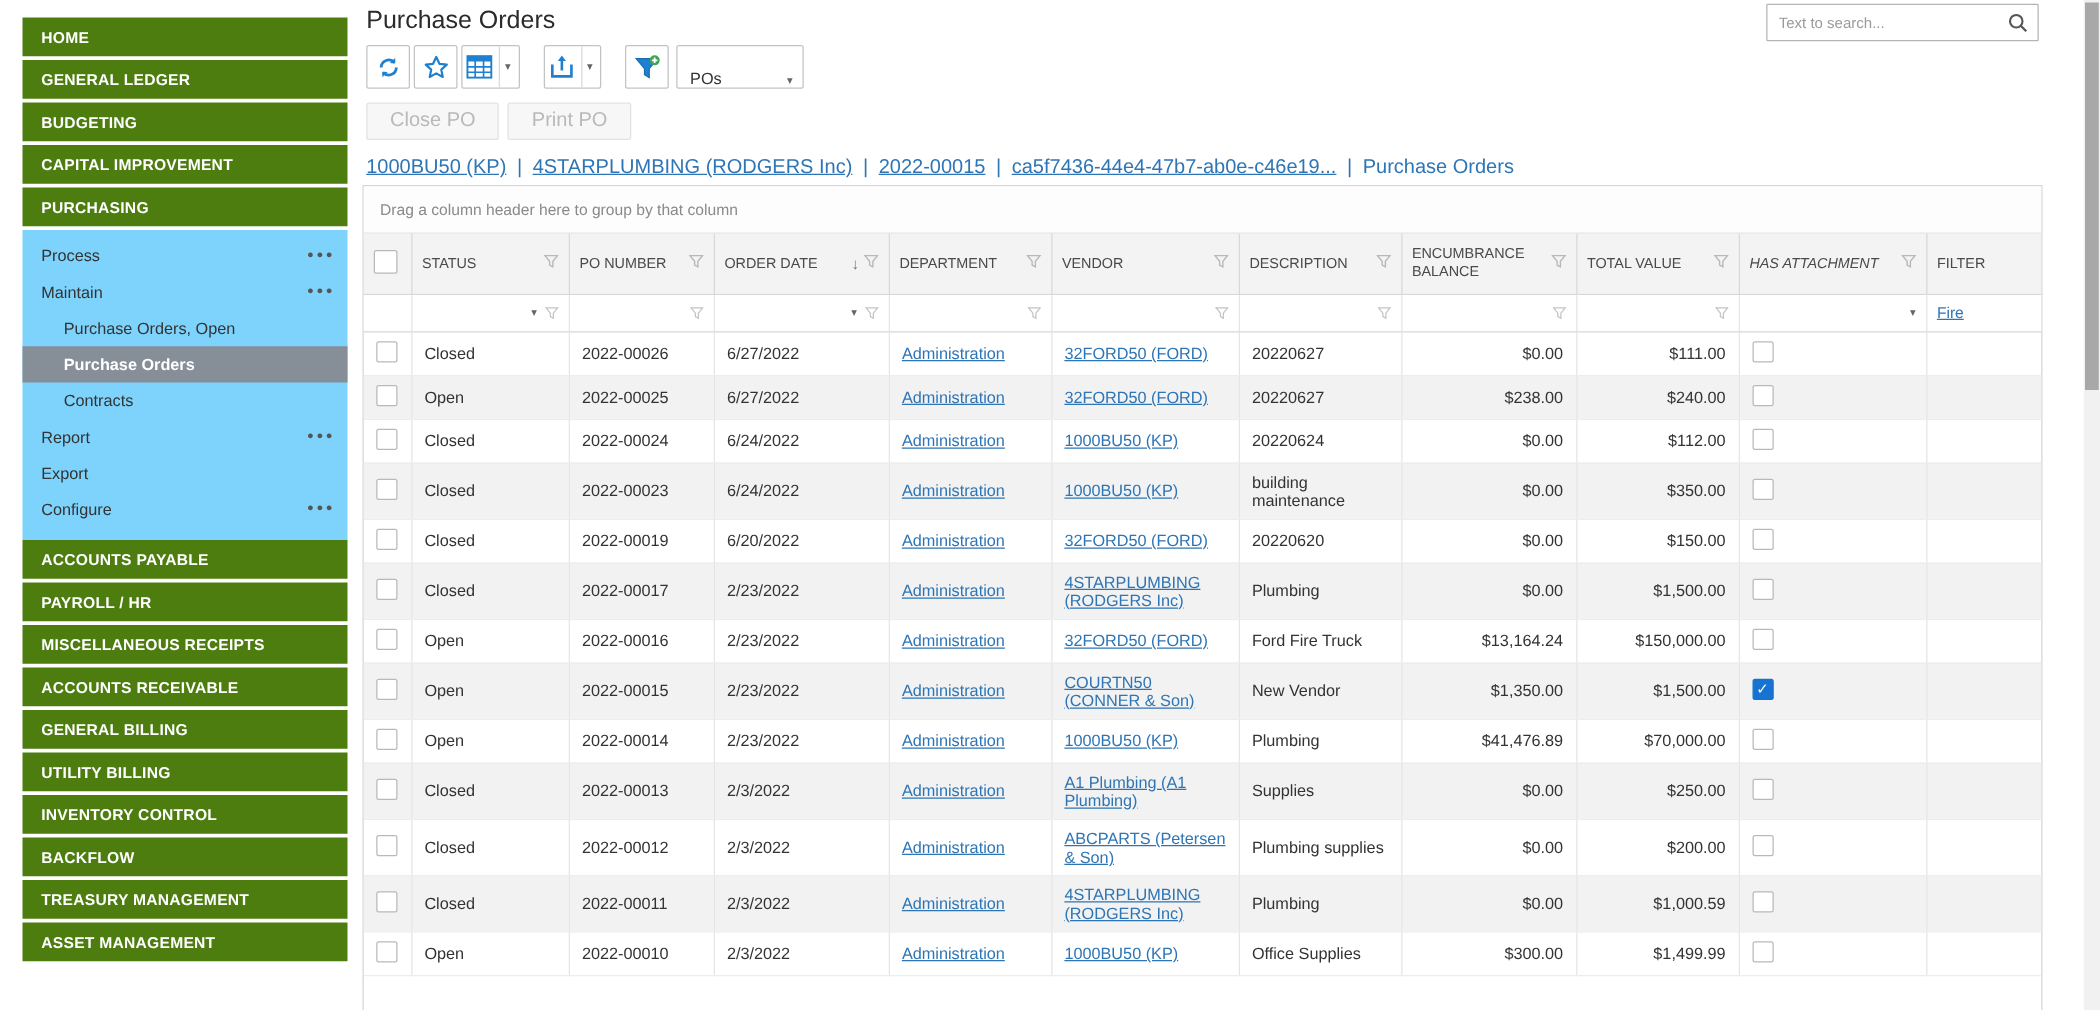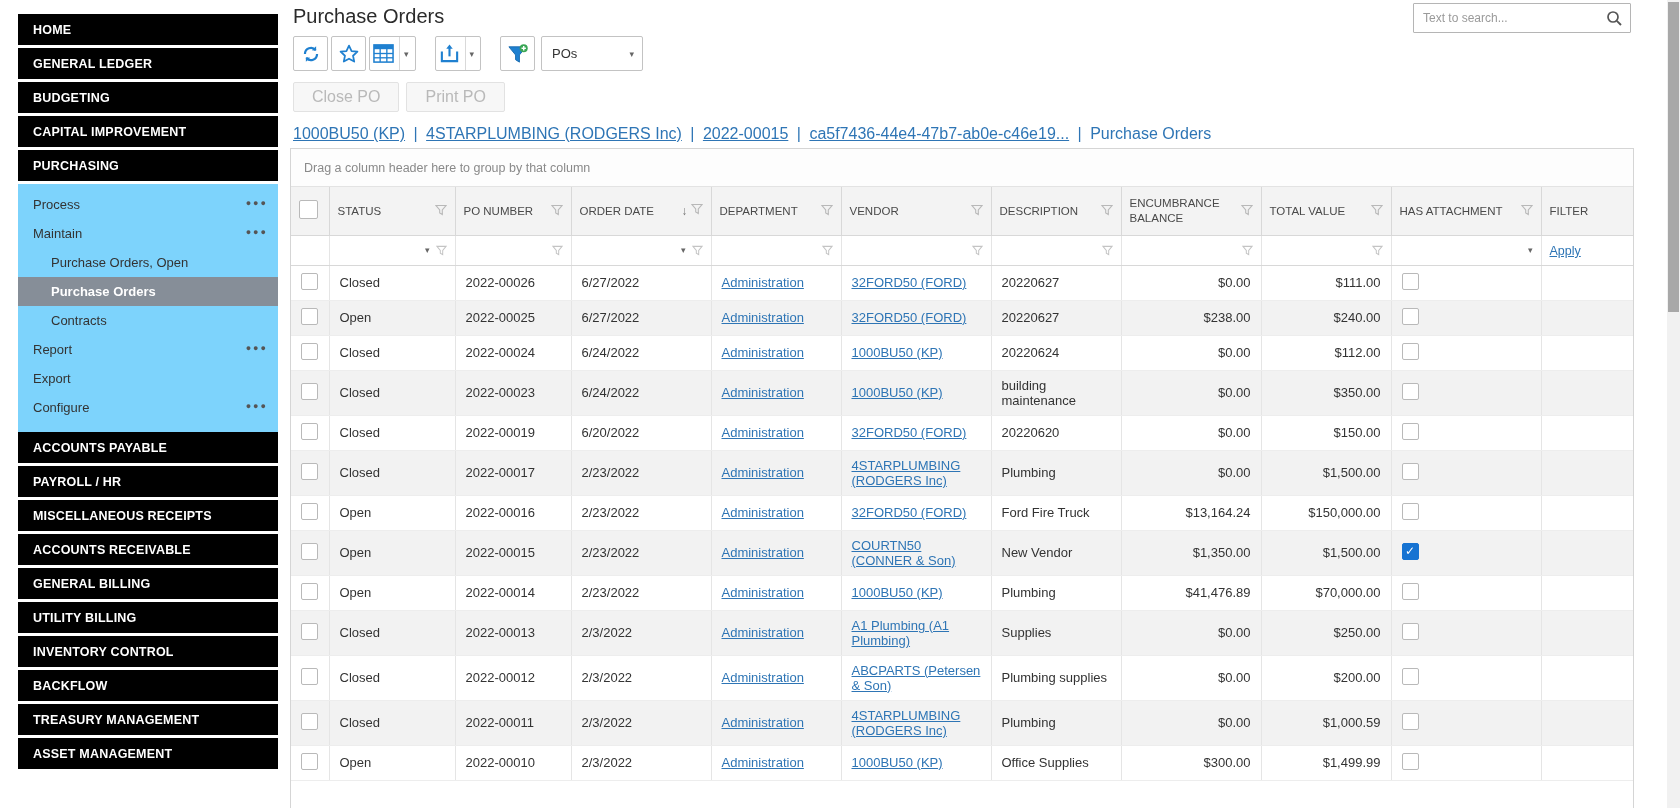--- a/index.html
+++ b/index.html
@@ -1,21 +1,21 @@
 <!DOCTYPE html>
 <html><head>
 <meta charset="utf-8">
 <style>
   * { margin:0; padding:0; box-sizing:border-box; }
   html,body { width:1680px; height:808px; overflow:hidden; background:#fff;
     font-family:"Liberation Sans","DejaVu Sans",sans-serif; color:#333; }
 
   
   .sidebar { position:absolute; left:18px; top:14px; width:260px; }
-  .module { background:#000000; color:#fff; height:31px; margin-bottom:3px;
+  .module { background:#4d7c0f; color:#fff; height:31px; margin-bottom:3px;
     display:flex; align-items:center; padding-left:15px;
     font-size:12.5px; font-weight:bold; letter-spacing:.2px; cursor:pointer; }
   .submenu { padding:6px 0 10px 0; background:#7dd3fc; }
   .subitem { position:relative; height:29px; display:flex; align-items:center;
     padding-left:15px; font-size:13px; color:#333; cursor:pointer; }
   .subitem.indent { padding-left:33px; }
   .subitem.selected { background:#868e98; color:#fff; font-weight:bold; }
   .subitem .dots { position:absolute; right:10px; top:8px; color:#555;
     font-size:9px; letter-spacing:2px; }
 
@@ -25,21 +25,21 @@
   .toolbar { display:flex; align-items:flex-start; margin:8px 0 0 3px; height:36px; }
   .tbtn { height:35px; min-width:35px; background:#fff; border:1px solid #c3c3c3;
     border-radius:2px; display:flex; align-items:center; justify-content:center;
     margin-right:3px; cursor:pointer; }
   .tbtn.split { padding:0 2px; }
   .tbtn .caret-part { border-left:1px solid #d9d9d9; margin-left:4px; padding:0 4px;
     color:#666; font-size:9px; align-self:stretch; display:flex; align-items:center; }
   .tbtn svg { display:block; }
   .gap { width:16px; }
   .view-select { height:35px; width:102px; border:1px solid #c3c3c3; border-radius:2px;
-    background:#fff; display:flex; align-items:center; justify-content:space-between;
+    background:#fff; display:flex; align-items:flex-end; justify-content:space-between;
     padding:0 8px 0 10px; font-size:13px; color:#333; margin-left:3px; cursor:pointer; }
   .view-select .caret { color:#666; font-size:9px; }
   .actions { display:flex; margin:10px 0 0 3px; }
   .abtn { height:30px; padding:0 18px; background:#f7f7f7; border:1px solid #e2e2e2;
     border-radius:2px; color:#b9b9b9; font-size:16px; margin-right:7px;
     display:flex; align-items:center; }
   .breadcrumb { margin:13px 0 0 3px; font-size:16px; color:#2e75b5; }
   .breadcrumb a { color:#2e75b5; text-decoration:underline; cursor:pointer; }
   .breadcrumb .sep { color:#2e75b5; padding:0 4px; text-decoration:none; }
 
@@ -71,21 +71,21 @@
   .fcaret { color:#666; font-size:9px; }
   .cell { font-size:13px; color:#333; padding:7px 10px; border-bottom:1px solid #ededed; }
   .tbody .tr:nth-of-type(even) .cell { background:#f2f2f2; }
   .num { text-align:right; }
   .cell a { color:#2e75b5; text-decoration:underline; cursor:pointer; }
   .apply-link { color:#2e75b5; text-decoration:underline; font-size:12.5px; cursor:pointer; }
 
   
   .c0{width:38px;} .c1{width:126px;} .c2{width:116px;} .c3{width:140px;}
   .c4{width:130px;} .c5{width:150px;} .c6{width:130px;} .c7{width:140px;margin-left:22px;}
-  .c8{width:130px;} .c9{width:150px;} .c10{width:92px; border-right:none;}
+  .c8{width:130px;} .c9{width:150px;font-style:italic;} .c10{width:92px; border-right:none;}
 
   
   .cb { width:17px; height:17px; border:1px solid #b9b9b9; border-radius:2px;
     background:#fff; display:inline-block; position:relative; cursor:pointer; }
   .cb.big { width:19px; height:19px; }
   .cb.checked { background:#1673d2; border-color:#1673d2; }
   .cb.checked::after { content:"✓"; position:absolute; left:2.5px; top:0.5px;
     color:#fff; font-size:12px; font-weight:bold; }
 
   
@@ -465,21 +465,21 @@
               <path d="M1 1.5 L11 1.5 L7.3 6 L7.3 10.5 L4.7 9 L4.7 6 Z" fill="none" stroke="#c4c4c4" stroke-width="1.1"></path>
             </svg>
           </div>
       </div>
       <div class="fc c9">
         <div class="fwrap">
             <span class="fcaret">▾</span>
           </div>
       </div>
       <div class="fc c10">
-        <span class="apply-link">Apply</span>
+        <span class="apply-link">Fire</span>
       </div>
     </div>
 
     <div class="tbody" style="display:table-row-group;">
 
         <div class="tr">
           <div class="cell c0">
             <span class="cb"></span>
           </div>
           <div class="cell c1">Closed</div>

